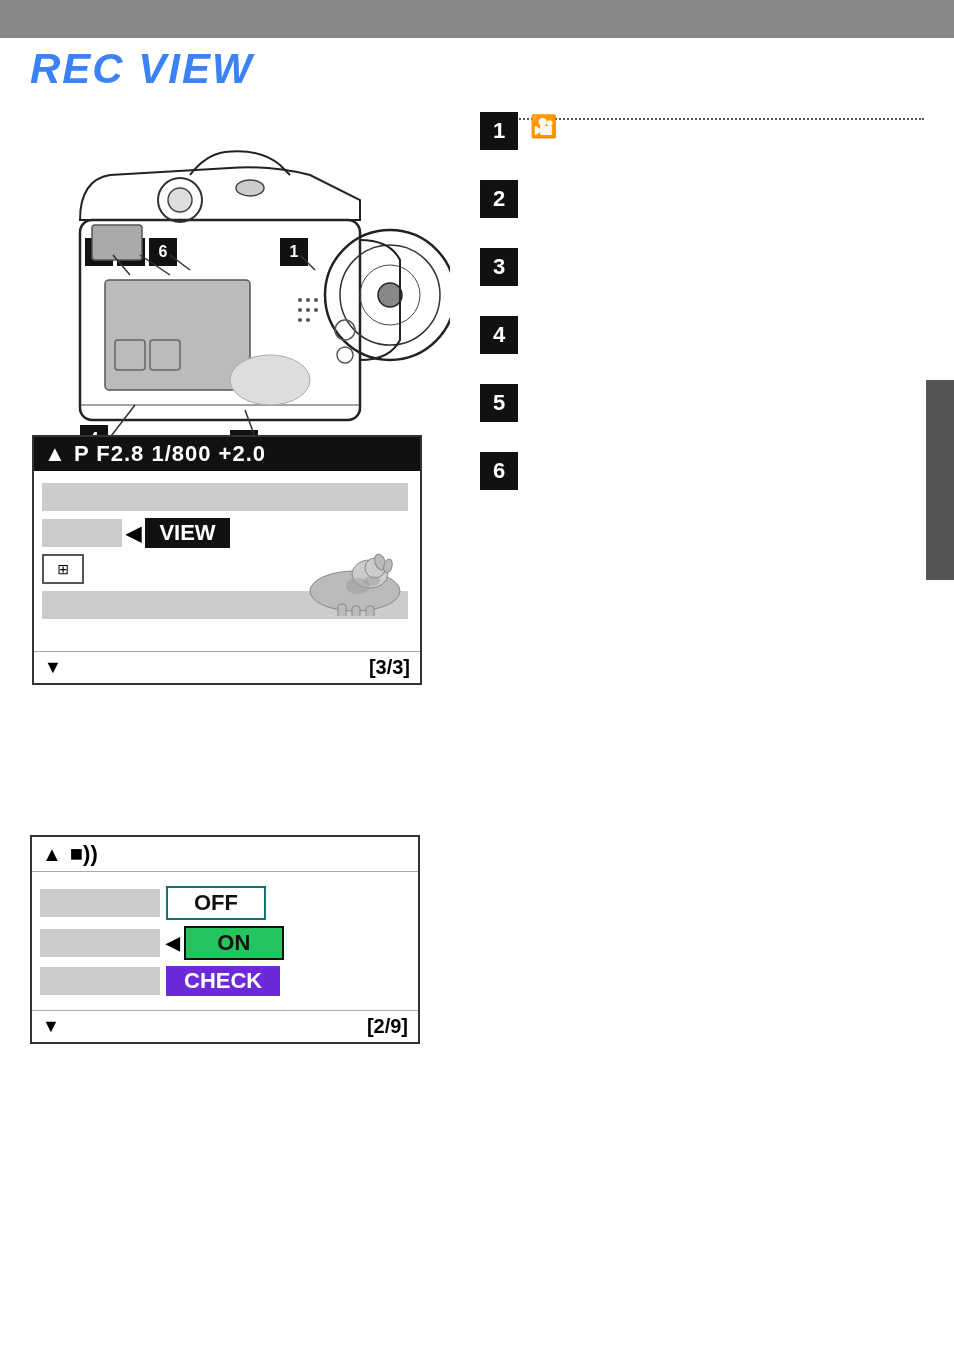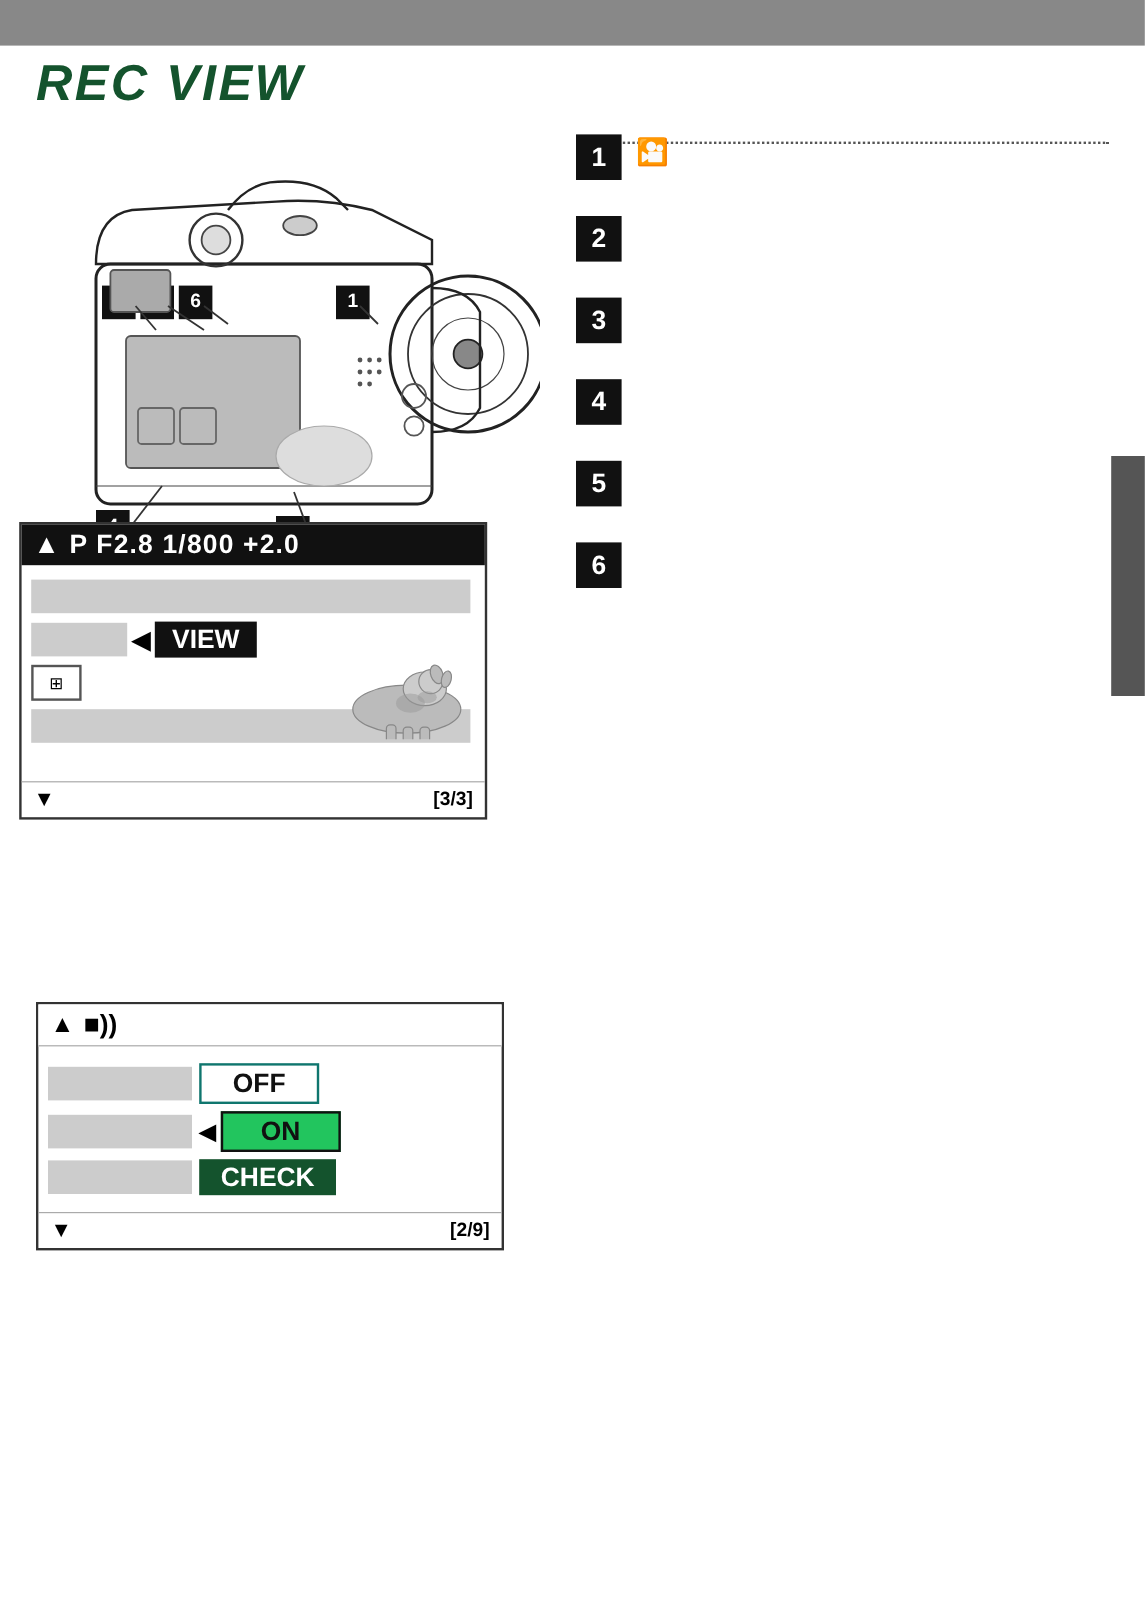--- a/index.html
+++ b/index.html
@@ -21,21 +21,21 @@
     }
 
     
     .page-title {
       position: absolute;
       top: 45px;
       left: 30px;
       font-size: 42px;
       font-weight: 900;
       font-style: italic;
-      color: #14532d;
+      color: #3b82f6;
       font-family: Arial Black, Arial, sans-serif;
       letter-spacing: 2px;
     }
 
     
     .right-col {
       position: absolute;
       top: 110px;
       left: 480px;
       width: 440px;
@@ -74,21 +74,21 @@
       color: #fff;
       font-size: 22px;
       font-weight: 900;
       font-family: Arial Black, Arial, sans-serif;
     }
 
     
     .lcd-setup {
       position: absolute;
       top: 435px;
-      left: 16px;
+      left: 32px;
       width: 390px;
       border: 2px solid #333;
       background: #fff;
       padding: 0;
     }
 
     .lcd-header {
       background: #111;
       color: #fff;
       font-size: 22px;
@@ -137,21 +137,21 @@
       display: flex;
       justify-content: space-between;
       align-items: center;
       padding: 4px 10px;
       font-size: 16px;
       font-weight: 700;
       border-top: 1px solid #aaa;
     }
 
     .lcd-page {
-      font-size: 16px;
+      font-size: 20px;
       font-weight: 900;
       font-family: Arial Black, Arial, sans-serif;
     }
 
     
     .lcd-check {
       position: absolute;
       top: 835px;
       left: 30px;
       width: 390px;
@@ -388,21 +388,21 @@
     </div>
 
     <div class="menu-option-row">
       <div class="menu-gray-bar"></div>
       <span style="font-size:18px;font-weight:900;margin-right:4px;">◀</span>
       <div class="menu-label" style="background:#22c55e;color:#111;border:2px solid #111;">ON</div>
     </div>
 
     <div class="menu-option-row">
       <div class="menu-gray-bar"></div>
-      <div class="menu-label" style="background:#14532d;color:#fff;">CHECK</div>
+      <div class="menu-label" style="background:#6d28d9;color:#fff;">CHECK</div>
     </div>
   </div>
   <div class="lcd-check-footer">
     <span style="font-size:18px;font-weight:900;">▼</span>
     <span class="lcd-page">[2/9]</span>
   </div>
 </div>
 
 <div class="right-col">
 

